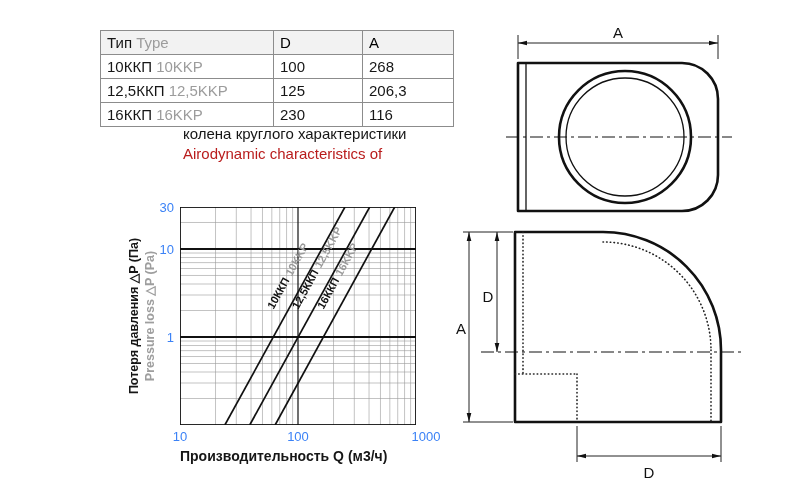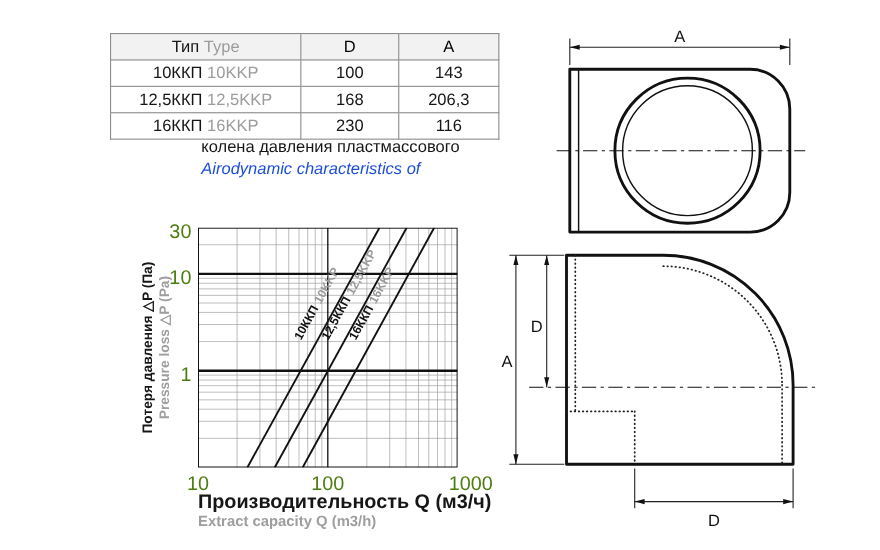--- a/index.html
+++ b/index.html
@@ -1,48 +1,48 @@
 <!DOCTYPE html>
 <html><head>
 <meta charset="utf-8">
 <style>
   html,body{margin:0;padding:0;}
   body{width:800px;height:500px;background:#ffffff;font-family:"Liberation Sans",sans-serif;}
   .page{position:relative;width:800px;height:500px;background:#fff;overflow:hidden;}
 
   
   .spec-table{position:absolute;left:100px;top:30px;border-collapse:collapse;}
-  .spec-table td,.spec-table th{border:1px solid #8c8c8c;height:23px;text-align:center;
+  .spec-table td,.spec-table th{border:1px solid #8c8c8c;height:23px;text-align:left;
      font-size:15px;font-weight:400;padding:0 6px;}
   .spec-table th{background:#f2f2f2;font-weight:400;}
   .col-type{width:160px}.col-d{width:76px}.col-a{width:78px}
   .ru{color:#161616}.en{color:#9c9c9c}
 
   
   .title-block{position:absolute;left:183px;top:124px;font-size:15px;line-height:20px;}
-  .title-block .en{color:#1d4ed8;font-style:italic;}
+  .title-block .en{color:#b91c1c;}
 
   
   .plot{position:absolute;left:180px;top:207px;width:236px;height:218px;}
   .gmin{stroke:#9b9b9b;stroke-width:0.6;}
   .gmaj{stroke:#111;stroke-width:1.2;}
   .gmajy{stroke:#111;stroke-width:2.2;}
   .border{fill:none;stroke:#111;stroke-width:1.8;}
   .sline{stroke:#111;stroke-width:1.7;}
   .slabel{font-size:11px;font-weight:700;}
   .slabel .ru-t{fill:#111;}
   .slabel .en-t{fill:#9a9a9a;}
-  .tick{position:absolute;font-size:18px;color:#4d7c0f;}
+  .tick{position:absolute;font-size:13px;color:#3b82f6;}
   .ytick{width:28px;text-align:right;}
   .xtick{width:32px;text-align:center;top:429px;}
   .ylabel-block{position:absolute;left:142px;top:316px;transform:translate(-50%,-50%) rotate(-90deg);
      white-space:nowrap;text-align:center;font-size:12.5px;font-weight:700;line-height:16px;}
   .ylabel-block .en{color:#9e9e9e;}
   .xlabel-block{position:absolute;left:180px;top:447px;line-height:18px;}
-  .xlabel-block .ru{font-size:18px;font-weight:700;}
+  .xlabel-block .ru{font-size:14px;font-weight:700;}
   .xlabel-block .en{font-size:13.5px;font-weight:700;color:#9e9e9e;}
 
   
   .drawing{position:absolute;}
   .outline{fill:#ffffff;stroke:#111;stroke-width:2.6;stroke-linejoin:round;}
   .mid{fill:none;stroke:#111;stroke-width:1.3;}
   .thin{stroke:#222;stroke-width:1;}
   .cline{stroke:#111;stroke-width:1;stroke-dasharray:13 4 3 4;fill:none;}
   .dots{fill:none;stroke:#222;stroke-width:1.6;stroke-dasharray:0.5 3.2;stroke-linecap:round;}
   .arr{fill:#111;stroke:none;}
@@ -62,43 +62,43 @@
       </th>
       <th class="col-d">D</th>
       <th class="col-a">A</th>
     </tr>
     <tr>
       <td>
         <span class="ru">10ККП</span>
         <span class="en">10KKP</span>
       </td>
       <td class="ru">100</td>
-      <td class="ru">143</td>
+      <td class="ru">268</td>
     </tr>
     <tr>
       <td>
         <span class="ru">12,5ККП</span>
         <span class="en">12,5KKP</span>
       </td>
-      <td class="ru">168</td>
+      <td class="ru">125</td>
       <td class="ru">206,3</td>
     </tr>
     <tr>
       <td>
         <span class="ru">16ККП</span>
         <span class="en">16KKP</span>
       </td>
       <td class="ru">230</td>
       <td class="ru">116</td>
     </tr>
   </tbody>
     </table>
 
   <div class="title-block">
-    <div class="ru">колена давления пластмассового</div>
+    <div class="ru">колена круглого характеристики</div>
     <div class="en">Airodynamic characteristics of</div>
   </div>
 
   <div class="ylabel-block">
     <div class="ru">Потеря давления △P (Па)</div>
     <div class="en">Pressure loss △P (Pa)</div>
   </div>
 
   <div class="tick ytick" style="left:146px;top:200px;">30</div>
   <div class="tick ytick" style="left:146px;top:242px;">10</div>
@@ -151,21 +151,20 @@
         <rect x="0" y="0" width="236" height="218" class="border"></rect>
       </svg>
   </div>
 
   <div class="tick xtick" style="left:164px;">10</div>
   <div class="tick xtick" style="left:282px;">100</div>
   <div class="tick xtick" style="left:408px;width:36px;">1000</div>
 
   <div class="xlabel-block">
     <div class="ru">Производительность Q (м3/ч)</div>
-    <div class="en">Extract capacity Q (m3/h)</div>
   </div>
 
   <svg class="drawing" style="left:480px;top:25px;" width="260" height="195" viewBox="0 0 260 195">
     <g>
       <line x1="38" y1="34" x2="38" y2="10" class="thin"></line>
       <line x1="238" y1="34" x2="238" y2="10" class="thin"></line>
       <line x1="38" y1="18" x2="238" y2="18" class="thin"></line>
       <path class="arr" d="M38,18 L47,15.7 L47,20.3 Z"></path>
       <path class="arr" d="M238,18 L229,15.7 L229,20.3 Z"></path>
       <text class="dim" x="138" y="13" text-anchor="middle">A</text>

